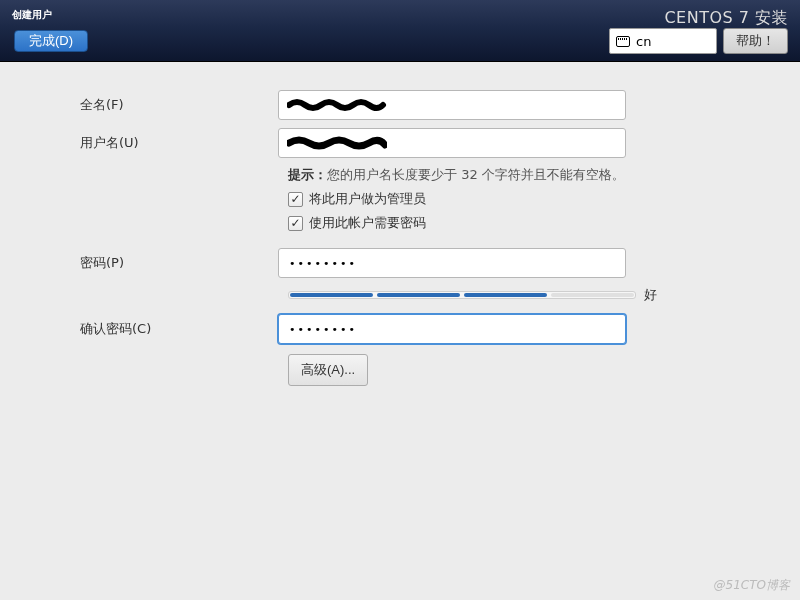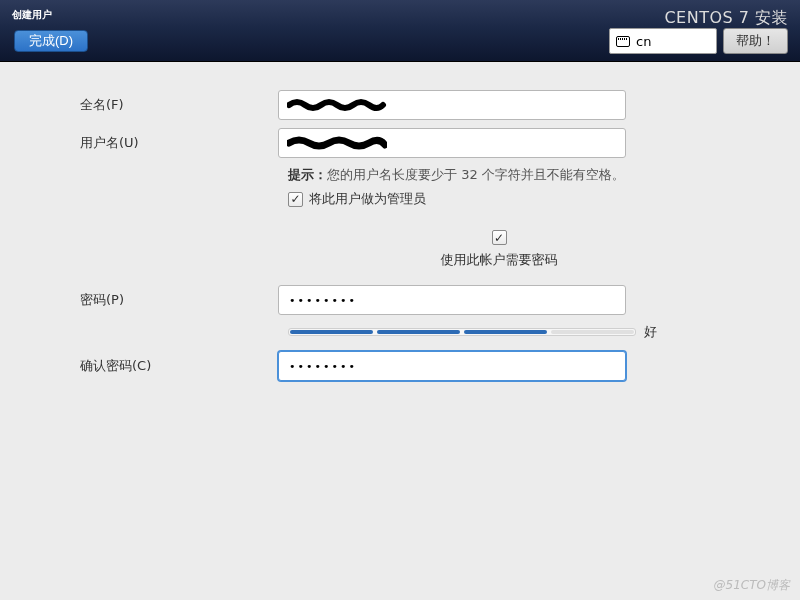--- a/index.html
+++ b/index.html
@@ -135,21 +135,21 @@
     .hint-text {
       margin-left: 208px;
       color: #555;
       font-size: 13px;
     }
     .hint-text b { color: #333; }
     .checkbox-row {
       display: flex;
       align-items: center;
       margin-left: 208px;
-      margin-bottom: 22px;
+      margin-bottom: 6px;
       gap: 6px;
     }
     .checkbox {
       width: 15px;
       height: 15px;
       border: 1px solid #888;
       border-radius: 2px;
       background: linear-gradient(to bottom, #fff, #eaeaea);
       display: inline-flex;
       align-items: center;
@@ -268,21 +268,21 @@
     <div class="hint-text">
       <b>提示：</b><span>您的用户名长度要少于 32 个字符并且不能有空格。</span>
     </div>
   </div>
 
   <div class="checkbox-row">
     <span class="checkbox checked"></span>
     <span class="checkbox-label">将此用户做为管理员</span>
   </div>
 
-  <div class="checkbox-row" style="margin-bottom:16px;flex-direction:column;">
+  <div class="checkbox-row" style="margin-bottom:16px;">
     <span class="checkbox checked"></span>
     <span class="checkbox-label">使用此帐户需要密码</span>
   </div>
 
   <div class="form-row">
     <div class="form-label">密码(P)</div>
     <div class="form-input" style="display:flex;align-items:center;">
       <span class="password-dots">••••••••</span>
     </div>
   </div>
@@ -297,16 +297,19 @@
     <span class="strength-label">好</span>
   </div>
 
   <div class="form-row">
     <div class="form-label">确认密码(C)</div>
     <div class="form-input focused" style="display:flex;align-items:center;">
       <span class="password-dots">••••••••</span>
     </div>
   </div>
 
+  <div class="advanced-row">
+    <button class="advanced-button">高级(A)...</button>
+  </div>
 
 </div>
 
 <div class="watermark">@51CTO博客</div>
 
 </body></html>

